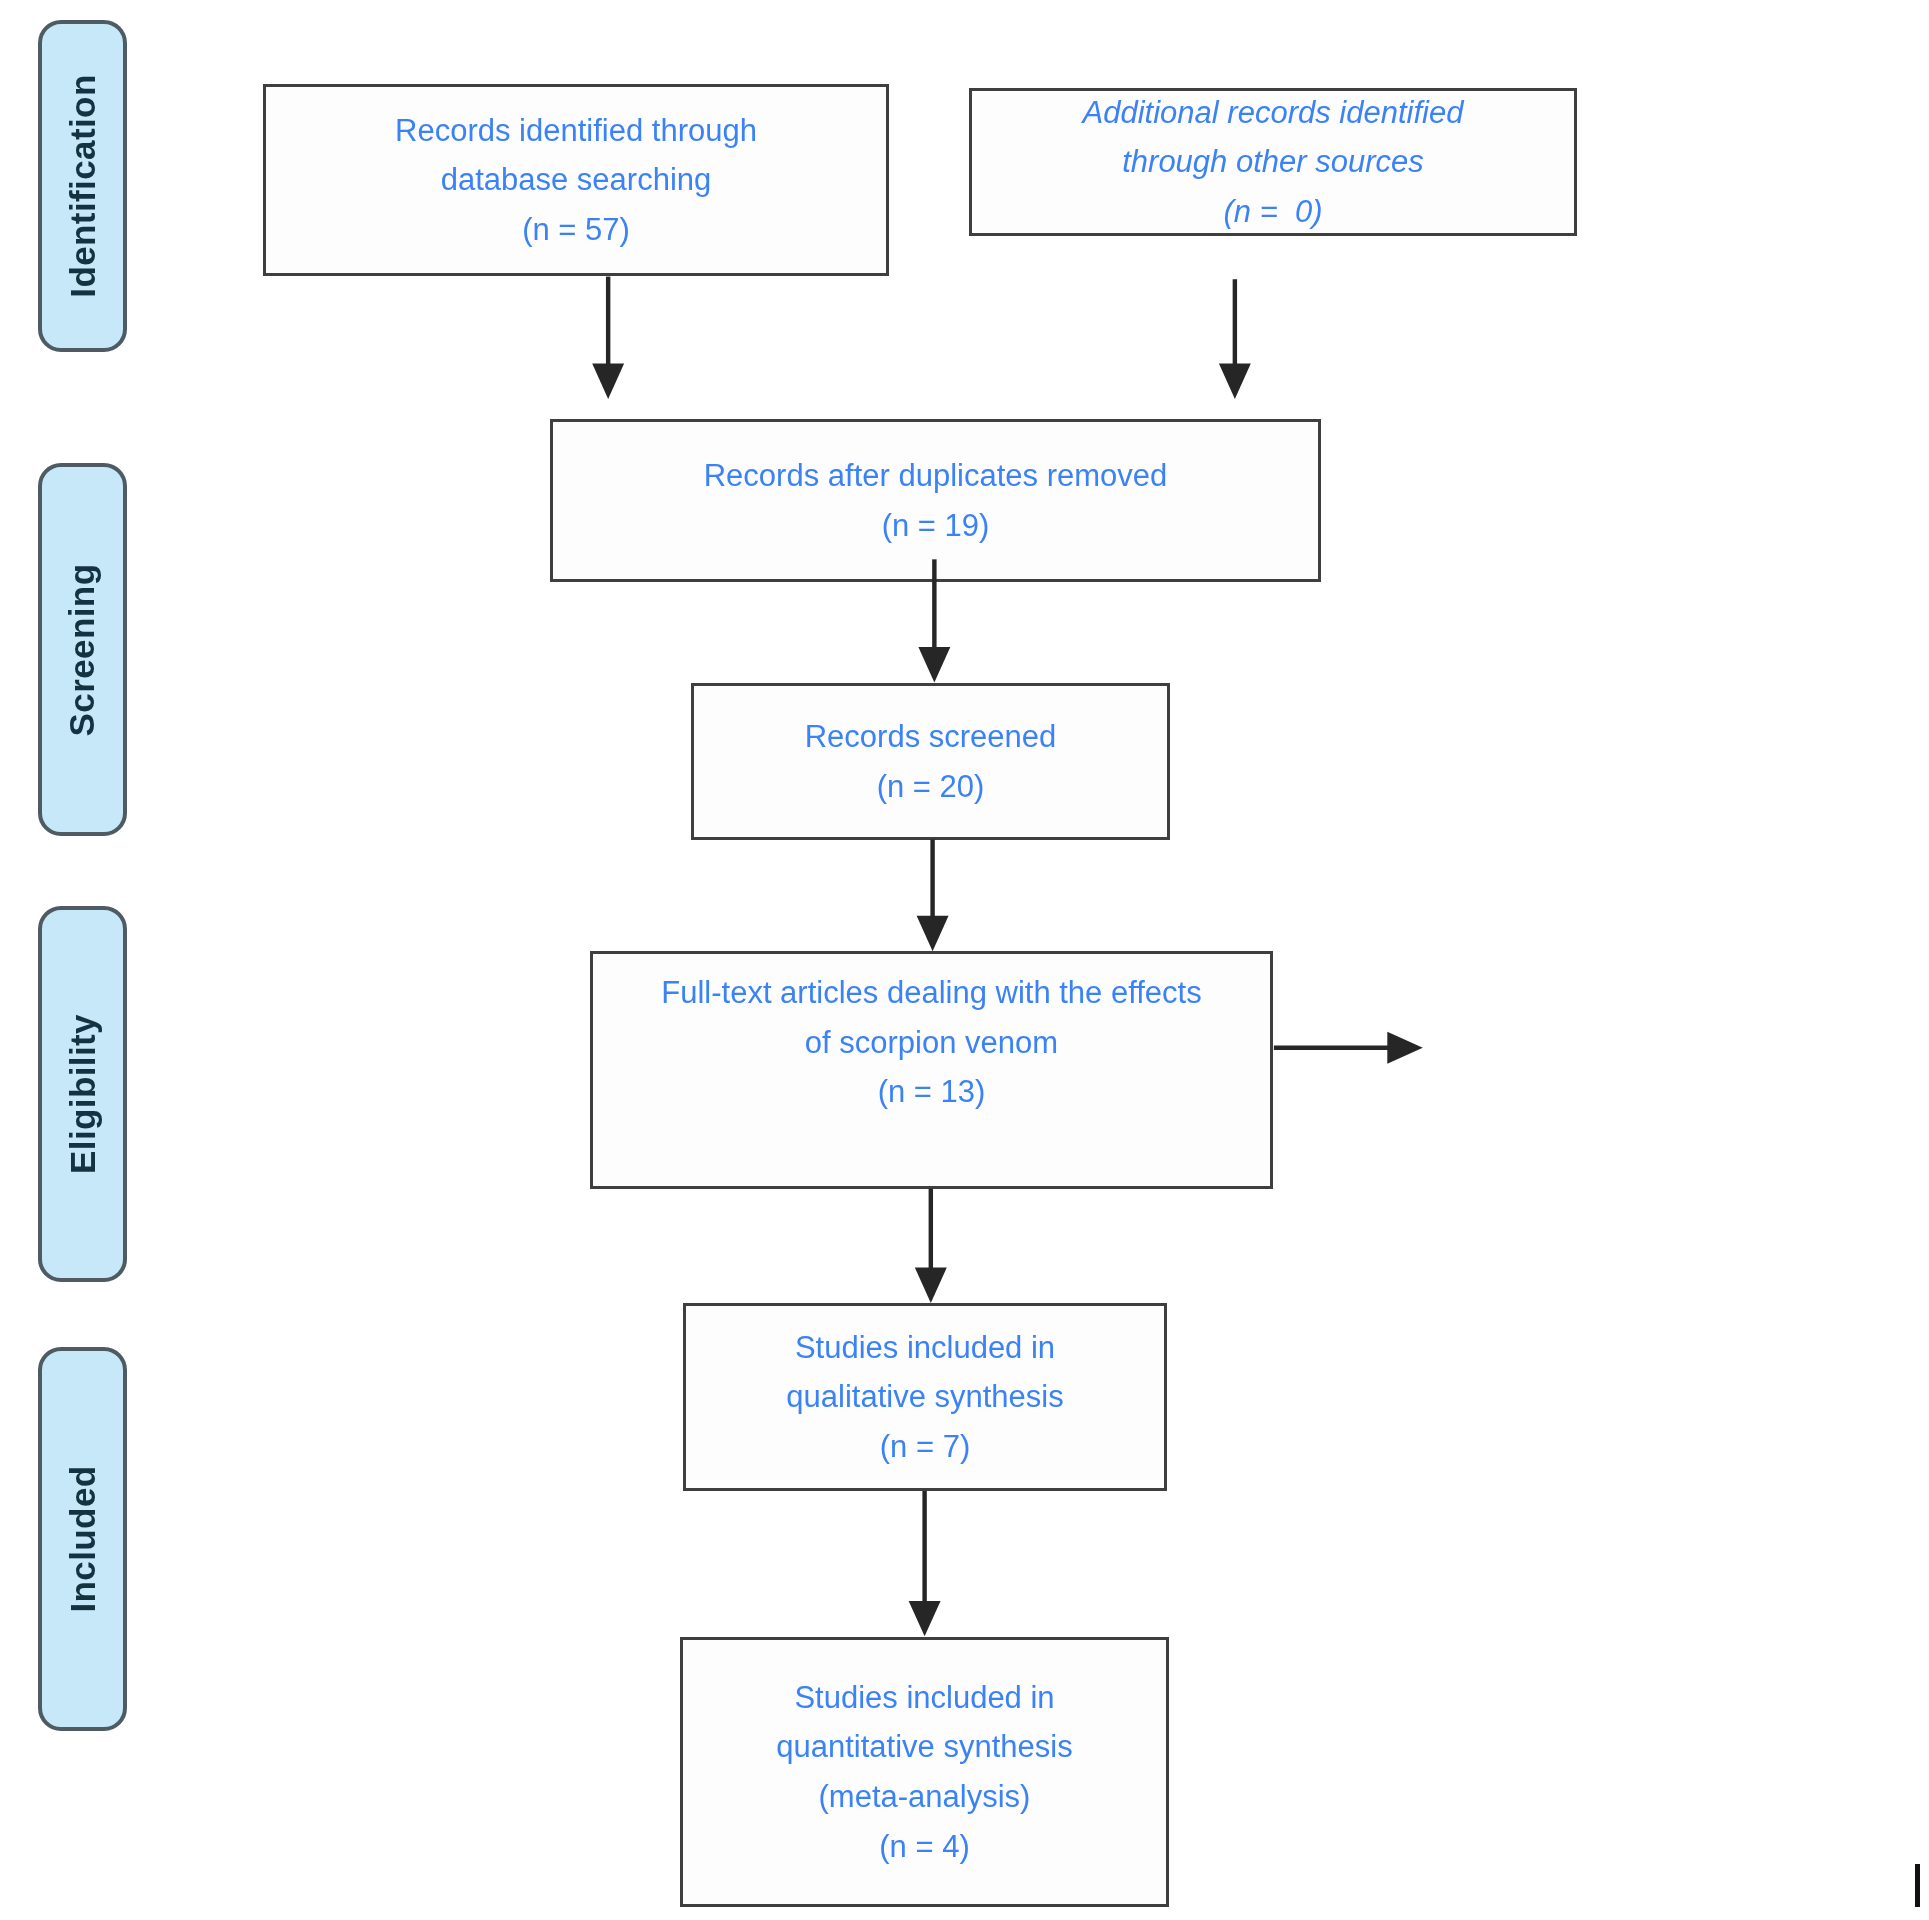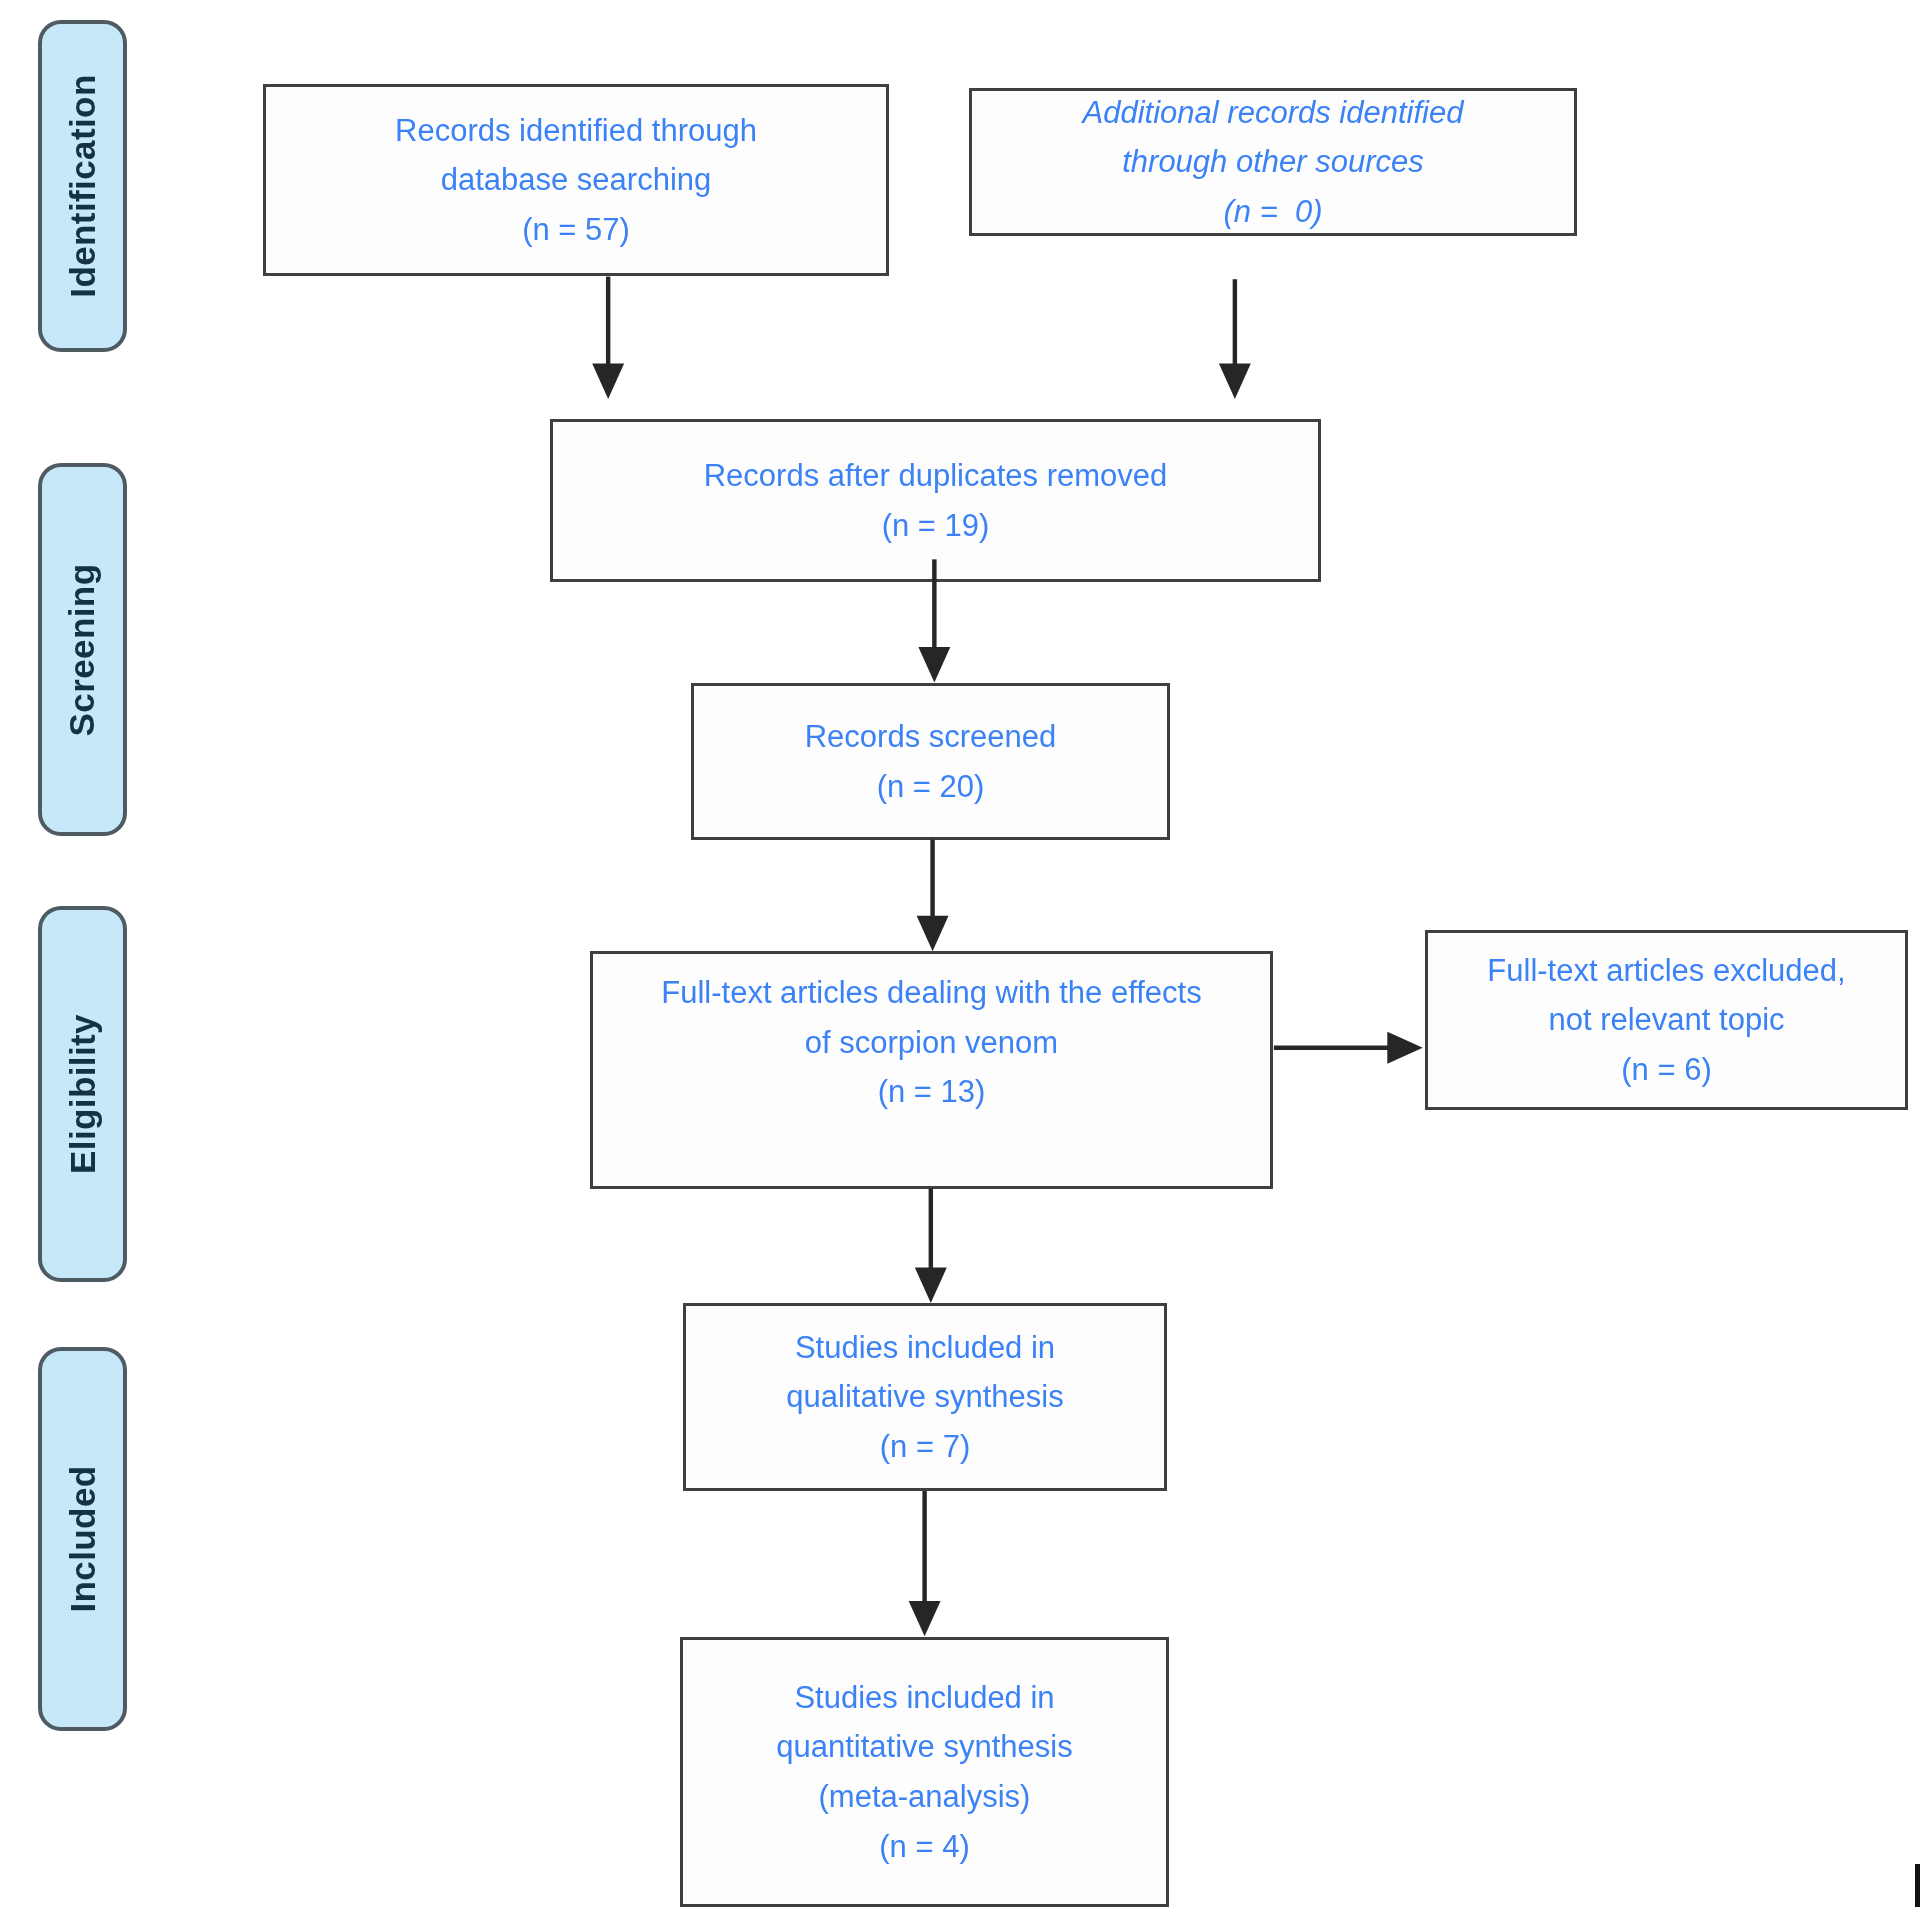--- a/index.html
+++ b/index.html
@@ -120,23 +120,20 @@
   <div class="flow-box" id="box-records-after-duplicates">Records after duplicates removed
 (n = 19)</div>
 
   <div class="flow-box" id="box-records-screened">Records screened
 (n = 20)</div>
 
   <div class="flow-box top-align" id="box-fulltext-assessed">Full-text articles dealing with the effects
 of scorpion venom
 (n = 13)</div>
 
-  <div class="flow-box" id="box-fulltext-excluded">Full-text articles excluded,
-not relevant topic
-(n = 6)</div>
 
   <div class="flow-box" id="box-qualitative-synthesis">Studies included in
 qualitative synthesis
 (n = 7)</div>
 
   <div class="flow-box" id="box-quantitative-synthesis">Studies included in
 quantitative synthesis
 (meta-analysis)
 (n = 4)</div>
 

